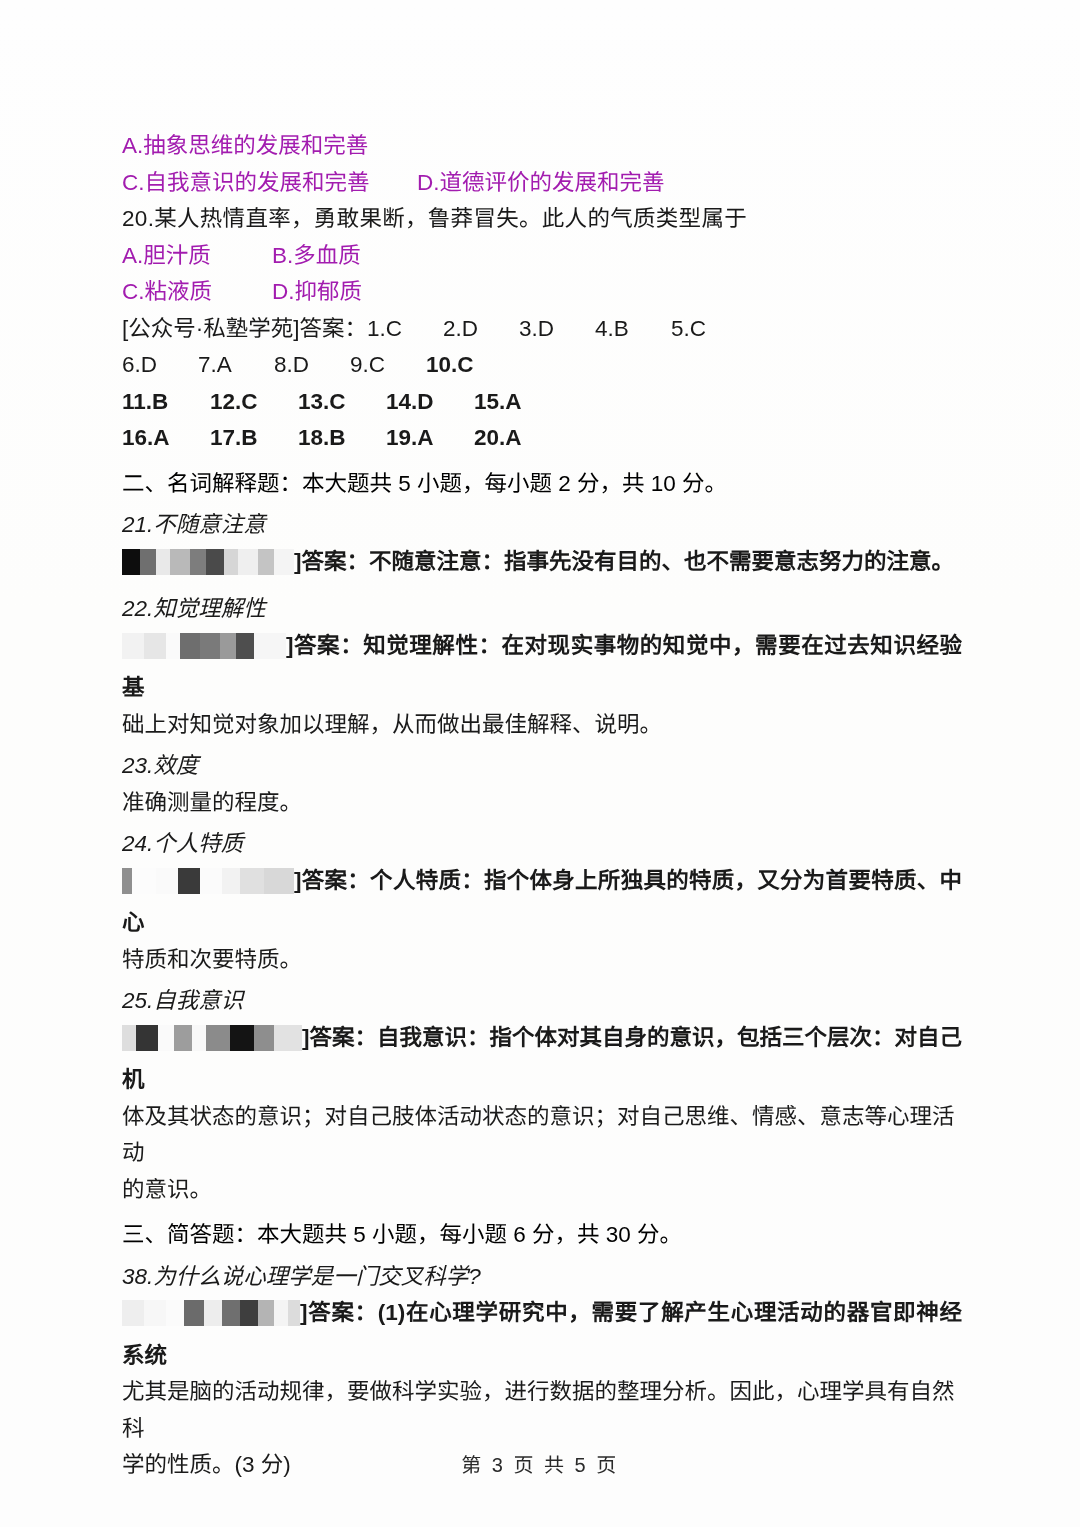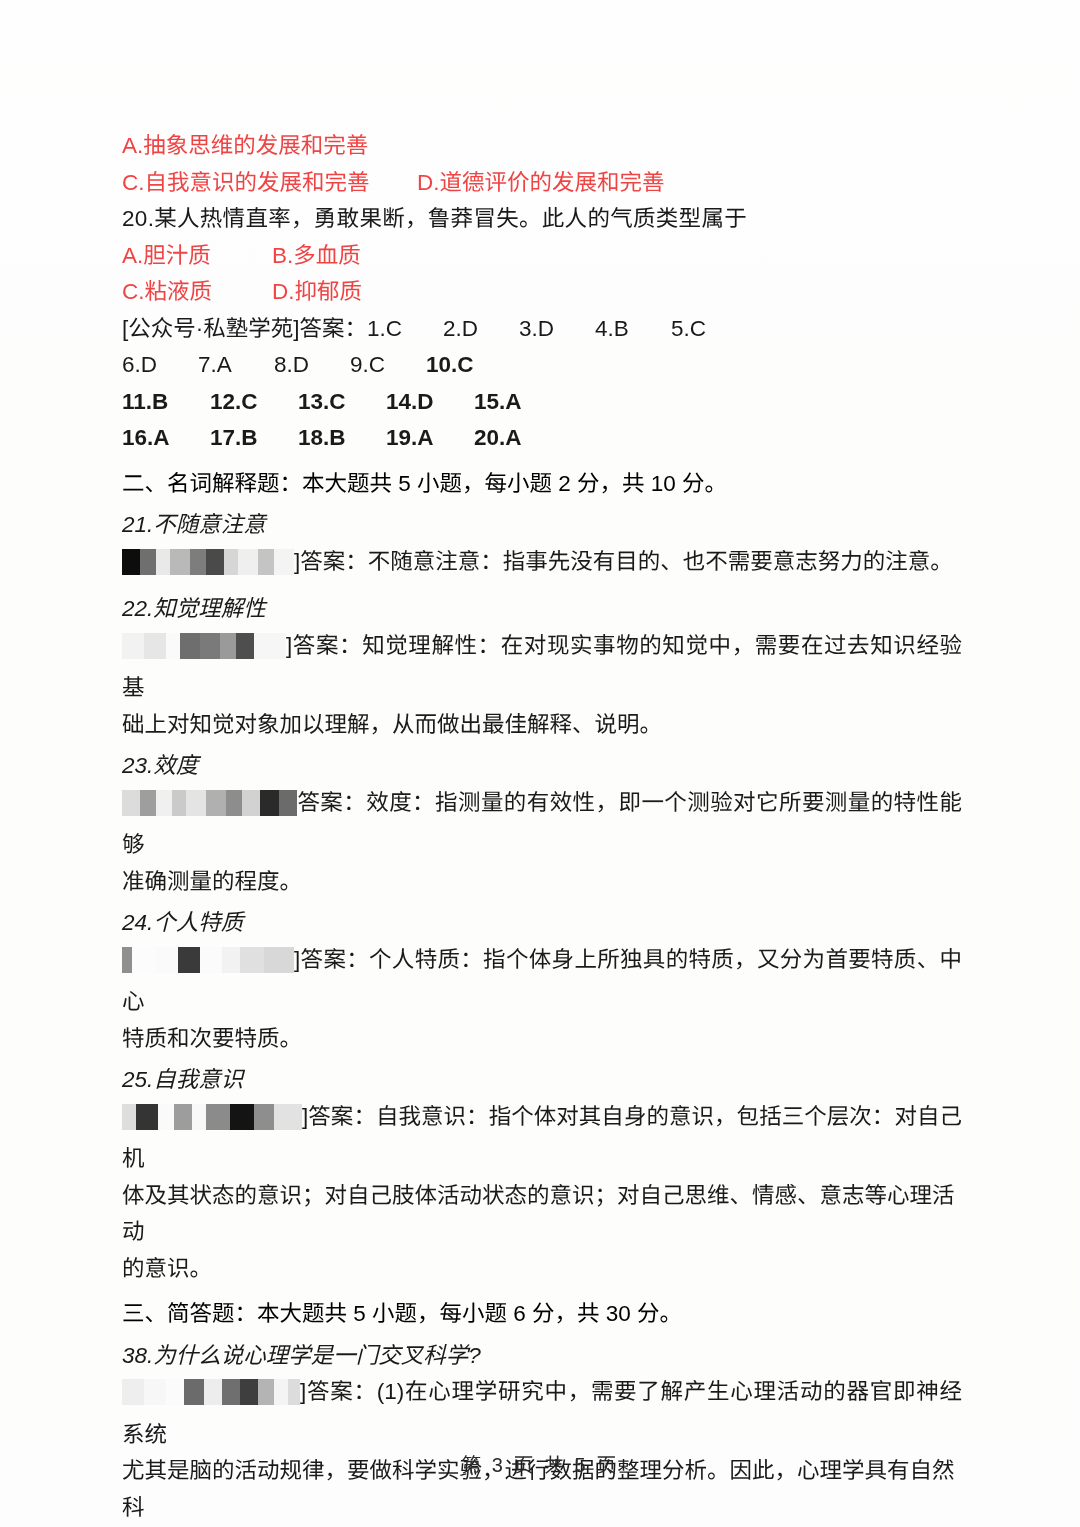--- a/index.html
+++ b/index.html
@@ -38,21 +38,21 @@
     white-space: pre-wrap;
     color: #1a1a1a;
     min-height: 36.5px;
   }
 
   
   .optrow {
     display: flex;
     font-size: 22.5px;
     line-height: 36.5px;
-    color: #ef4444;
+    color: #a21caf;
   }
   .optrow .opt-a { width: 295px; flex: 0 0 295px; }
   .optrow .opt-b { flex: 1 1 auto; }
 
   .optrow.narrow .opt-a { width: 150px; flex: 0 0 150px; }
 
   
   .keyrow {
     font-size: 22.5px;
     line-height: 36.5px;
@@ -81,20 +81,21 @@
     font-style: italic;
   }
 
   
   .ans-block {
     font-size: 22.5px;
     line-height: 36.5px;
     color: #1a1a1a;
     text-align: justify;
     text-justify: inter-character;
+    font-weight: bold;
   }
   .ans-block .redact-wrap {
     display: inline-block;
     vertical-align: -6px;
     position: relative;
   }
 
   
   .mosaic {
     display: inline-flex;
@@ -214,36 +215,20 @@
         <i style="width:20px;background:#7a7a7a;"></i>
         <i style="width:16px;background:#9a9a9a;"></i>
         <i style="width:18px;background:#4e4e4e;"></i>
         <i style="width:32px;background:#f6f6f6;"></i>
       </span>
     </span><span class="bracket">]答案：</span><span>知觉理解性：在对现实事物的知觉中，需要在过去知识经验基</span>
   </div>
   <div class="cont-line">础上对知觉对象加以理解，从而做出最佳解释、说明。</div>
 
   <div class="term-head">23.效度</div>
-  <div class="ans-block">
-    <span class="redact-wrap">
-      <span class="mosaic" style="width:175px;">
-        <i style="width:18px;background:#dcdcdc;"></i>
-        <i style="width:16px;background:#9e9e9e;"></i>
-        <i style="width:16px;background:#f0f0f0;"></i>
-        <i style="width:14px;background:#cacaca;"></i>
-        <i style="width:20px;background:#e4e4e4;"></i>
-        <i style="width:20px;background:#b0b0b0;"></i>
-        <i style="width:16px;background:#8d8d8d;"></i>
-        <i style="width:18px;background:#d2d2d2;"></i>
-        <i style="width:19px;background:#2a2a2a;"></i>
-        <i style="width:18px;background:#6b6b6b;"></i>
-      </span>
-    </span><span class="bracket">答案：</span><span>效度：指测量的有效性，即一个测验对它所要测量的特性能够</span>
-  </div>
   <div class="cont-line">准确测量的程度。</div>
 
   <div class="term-head">24.个人特质</div>
   <div class="ans-block">
     <span class="redact-wrap">
       <span class="mosaic" style="width:172px;">
         <i style="width:10px;background:#8f8f8f;"></i>
         <i style="width:24px;background:#fcfcfc;"></i>
         <i style="width:22px;background:#fafafa;"></i>
         <i style="width:22px;background:#3a3a3a;"></i>

